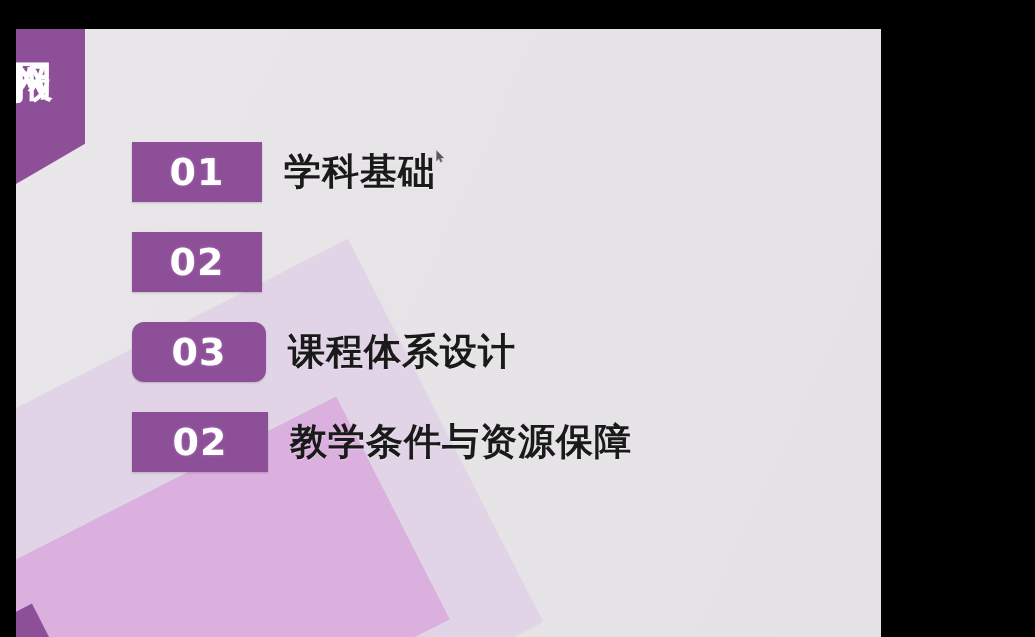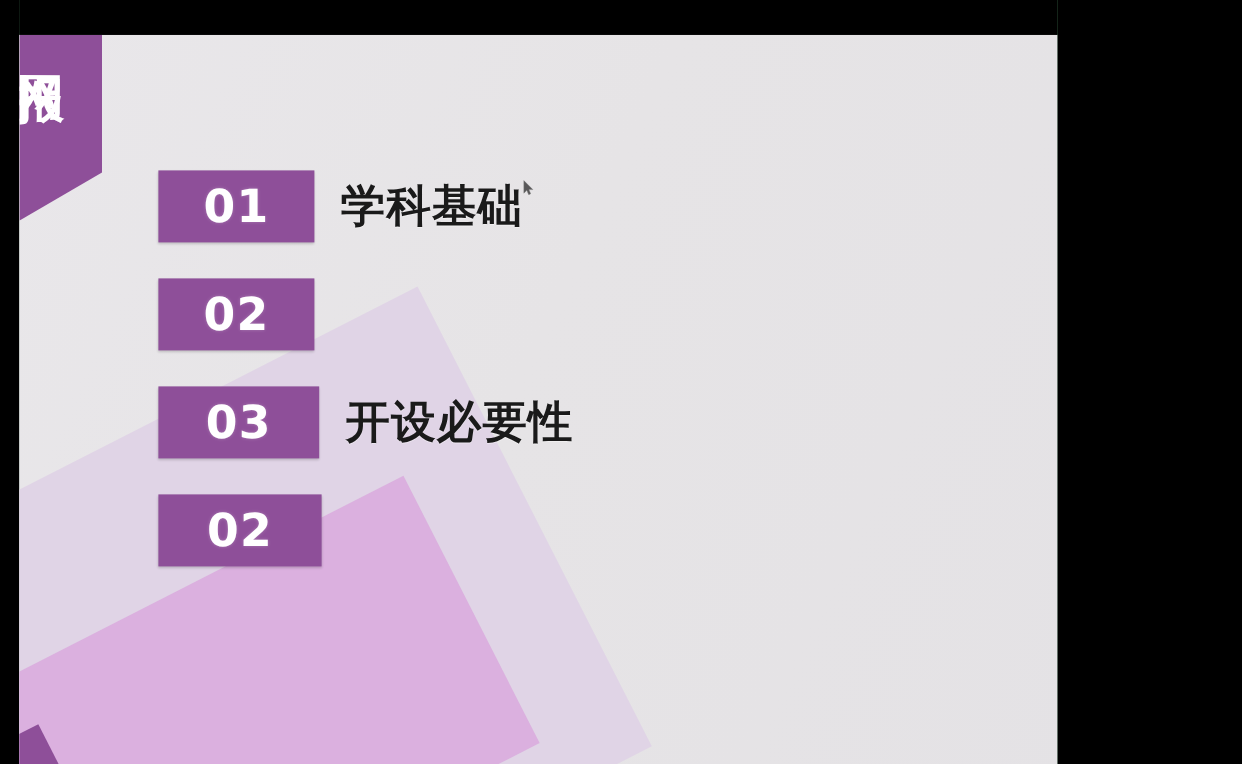--- a/index.html
+++ b/index.html
@@ -131,21 +131,21 @@
     letter-spacing: 1px;
     display: flex;
     align-items: center;
     justify-content: center;
     height: 60px;
     box-shadow: 0 1px 2px rgba(0,0,0,.18);
     text-shadow: 0 0 3px rgba(255,255,255,.25);
   }
   .agenda-row.w1 .agenda-num { width: 130px; }
   .agenda-row.w2 .agenda-num { width: 130px; }
-  .agenda-row.w3 .agenda-num { width: 134px; }
+  .agenda-row.w3 .agenda-num { width: 134px; border-radius: 12px; }
   .agenda-row.w4 .agenda-num { width: 136px; }
 
   .agenda-label {
     margin-left: 22px;
     color: #1a1a1a;
     font-size: 37px;
     font-weight: 700;
     letter-spacing: 1px;
     white-space: nowrap;
     text-shadow: 0 1px 0 rgba(255,255,255,.4);
@@ -255,25 +255,26 @@
         <div class="agenda-num">01</div>
         <div class="agenda-label">学科基础</div>
       </div>
 
       <div class="agenda-row w2">
         <div class="agenda-num">02</div>
       </div>
 
       <div class="agenda-row w3">
         <div class="agenda-num">03</div>
-        <div class="agenda-label">开设必要性</div>
+        <div class="agenda-label">课程体系设计</div>
       </div>
 
       <div class="agenda-row w4">
         <div class="agenda-num">02</div>
+        <div class="agenda-label">教学条件与资源保障</div>
       </div>
 
     </div>
 
     <svg id="cursor" viewBox="0 0 9 13" xmlns="http://www.w3.org/2000/svg">
       <path d="M0.5 0.5 L0.5 11 L3 8.6 L4.6 12.2 L6.2 11.5 L4.7 8 L8 8 Z" fill="#2a2a2a" stroke="#555" stroke-width="0.4"></path>
     </svg>
 
   </div>
 

